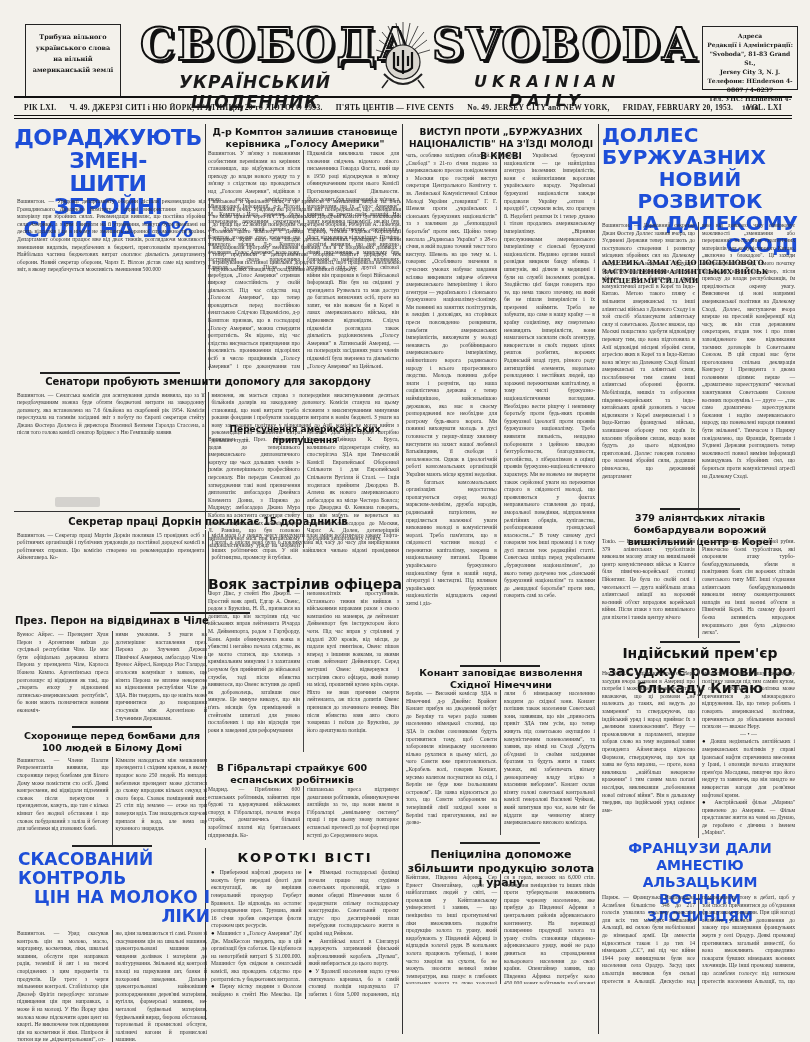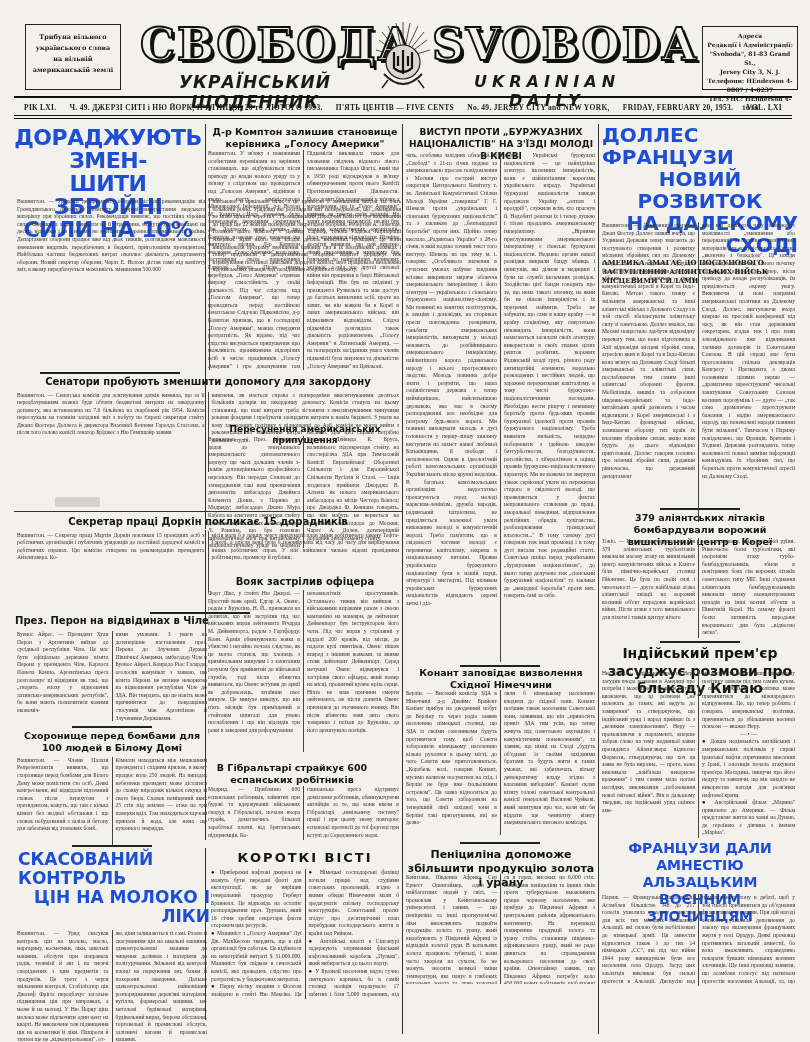--- a/index.html
+++ b/index.html
@@ -8,21 +8,21 @@
     background: #f2f0ea;
     font-family: "DejaVu Serif", serif;
     color: #1b1b1b;
     position: relative;
   }
   .page { position: absolute; left: 0; top: 0; width: 810px; height: 1042px; background: #f3f1eb; }
 
   
   .masthead { position: absolute; left: 12px; top: 18px; width: 786px; height: 76px; }
   .ear { position: absolute; border: 1.5px solid #222; background: #f3f1eb; font-size: 6.5px; line-height: 11px; text-align: center; font-weight: bold; padding: 4px 3px; }
-  .ear-left { left: 13px; top: 6px; width: 96px; height: 66px; padding-top: 7px; }
+  .ear-left { left: 13px; top: 6px; width: 96px; height: 74px; padding-top: 7px; }
   .ear-right { left: 270px; top: 8px; width: 96px; height: 64px; }
   .ear-right-wrap { position: absolute; left: 420px; top: 0; width: 366px; height: 76px; }
   .ear-right .t { font-size: 6px; line-height: 9px; }
   .logo-uk { position: absolute; left: 128px; top: 2px; width: 230px; text-align: center; }
   .logo-en { position: absolute; left: 420px; top: 2px; width: 230px; text-align: center; }
   .logo-title {
     font-family: "DejaVu Serif", serif; font-weight: bold; font-size: 44px; letter-spacing: 2px; line-height: 50px;
     color: #f3f1eb; -webkit-text-stroke: 2px #111;
     text-shadow: 3px 3px 0 #111;
   }
@@ -199,21 +199,21 @@
     <div class="hl-cond" style="font-size:9px;">Пересунення американських припущення</div>
   </div>
   <div class="col" style="left:205px; top:436px; width:197px; height:112px;">
     <div class="body2" style="height:112px;">
       <div class="c">Вашингтон. — През. Айзенгавер додав до теперішнього американського дипломатичного корпусу ще чьох дальших членів з-поміж дотеперішнього професійного персоналу. Він передав Сенатові до затвердження такі нові призначення дипломатів: амбасадора Джеймса Клемента Донна, з Парижа до Мадриду; амбасадора Джана Мура Кабота на асистента секретаря стейту для міжамериканських зв'язків; Карла Л. Ранкіна, що був головою дипломатичної місії при китайському націоналістичному уряді на Формозі — на амбасадора Націоналістичної Республіки</div>
       <div class="c">Китаю; Дейвида К. Бруса, колишнього підсекретаря стейту, на спостерігача ЗДА при Тимчасовій Комісії Европейської Оборонної Спільноти і для Европейської Спільноти Вугілля й Сталі. — Ізція згодилася прийняти Джорджа В. Аллена як нового американського амбасадора на місце Честера Бовлса; про Джорджа Ф. Кеннана говорять, що він мабуть не вернеться на становище амбасадора до Москви, Чарлс А. Долен, дотеперішній дорадник департаменту стейту.</div>
     </div>
   </div>
 
   <div class="col" style="left:208px; top:576px; width:194px;">
-    <div class="hl-cond" style="font-size:10px;">Вояк застрілив офіцера</div>
+    <div class="hl-cond" style="font-size:14px;">Вояк застрілив офіцера</div>
   </div>
   <div class="col" style="left:205px; top:590px; width:197px; height:162px;">
     <div class="body2" style="height:162px;">
       <div class="c">Форт Дікс, у стейті Ню Джерзі. — Простий вояк армії, Едгар А. Овенс, родом з Брукліна, Н. Й., признався на допитах, що він застрілив під час військових вправ лейтенанта Річарда М. Дейвенпорта, родом з Гартфорду, Конн. Армія обвинувачила вояка в убивстві і негайно почала слідство, як це могло статися, що хлопець з кримінальним минулим і з захитаним розумом був прийнятий до військової служби, тоді після вбивства виявилося, що Овенс вступив до армії як доброволець, затаївши своє минуле. Це минуле виказує, що він п'ять місяців був приміщений в стейтовім шпиталі для умово послаблених і що він відсидів три роки в заведенні для реформування</div>
       <div class="c">неповнолітніх проступників. Останнього тижня він вийшов з військовими вправами разом з своєю компанією на маневри, де лейтенант Дейвенпорт був інструктором його чоти. Під час вправ у стрілянні у віддалі 200 кроків, від місця, де падали кулі гвинтівок, Овенс пішов вперед з іншими вояками, за якими стояв лейтенант Дейвенпорт. Серед метушні Овенс відвернувся і застрілив свого офіцера, який помер на місці, прошитий кулею крізь серце. Ніхто не знав причини смерти лейтенанта, аж після допитів Овенс признався до злочинного вчинку. Він після вбивства взяв авто свого товариша і поїхав до Брукліна, де його арештувала поліція.</div>
     </div>
   </div>
 
   <div class="col" style="left:195px; top:762px; width:194px;">
     <div class="hl-cond" style="font-size:9.5px;">В Гібральтарі страйкує 600 еспанських робітників</div>
@@ -269,21 +269,21 @@
   </div>
   <div class="col" style="left:403px; top:874px; width:195px; height:110px;">
     <div class="body2" style="height:110px;">
       <div class="c">Кейптавн, Південна Африка. Сер Ернест Опенгаймер, один із найбагатших людей у світі, — промовляв у Кейптавнському університеті і заявив, — що пеніциліна та інші протиупомічні ліки вможливлять подвоїти продукцію золота та урану, який видобувають у Південній Африці із відпадків золотої руди. В копальнях золота працюють тубильці, і вони часто хворіли на сухоти, бо не можуть зносити великої зміни температури, яка панує в глибоких копальнях золота та дуже холодної температури на поверхні землі, бо ці копальні находять-</div>
       <div class="c">ся в горах, високих на 6,000 стіп. Вживання пеніциліни та інших ліків проти туберкульози вможливить працю чорному населенню, яке прибуде до Південної Африки з центральних районів африканського континенту. На перешкоді поширенню продукції золота та урану стоїть становище південно-африканського уряду, який не радо дивиться на спровадження кольорового населення до своєї країни. Опенгаймер заявив, що Південна Африка потребує коло 450,000 нових робітників, щоб вповні можна було експлуатувати великі поклади золота й урану.</div>
     </div>
   </div>
 
   <div class="col" style="left:602px; top:124px; width:196px;">
     <div class="hl-big" style="font-size:20px; line-height:22px;">
-      <div style="text-align:left;">ДОЛЛЕС ФРАНЦУЗИ</div>
+      <div style="text-align:left;">ДОЛЛЕС БУРЖУАЗНИХ</div>
       <div>НОВИЙ РОЗВИТОК</div>
       <div style="text-align:right;">НА ДАЛЕКОМУ СХОДІ</div>
     </div>
     <div class="hl-sub" style="margin-top:2px; font-size:7px; line-height:9px;">АМЕРИКА ЗМАГАЄ ДО ПОСТУПОВОГО ЗАСТУПЛЕННЯ АЛІЯНТСЬКИХ ВІЙСЬК МІСЦЕВИМИ СИЛАМИ</div>
   </div>
   <div class="col" style="left:599px; top:222px; width:199px; height:300px;">
     <div class="body2" style="height:300px;">
       <div class="c">Вашингтон. — Державний секретар Джан Фостер Доллес заявив вчора, що З'єдинені Держави тепер змагають до поступового створення і розвитку місцевих збройних сил на Далекому Сході, щоб в недалекій будучині можна було заступити ними аліянтські війська, які боряться проти комуністичної агресії в Кореї та Індо-Китаю. Метою такого пляну є звільнити американські та інші аліянтські війська з Далекого Сходу і в той спосіб збалансувати аліянтську силу зі советською. Доллес вважає, що Москві пощастило здобути відповідну перевагу тим, що вона підготовила в Азії відповідні місцеві збройні сили, агресією яких в Кореї та в Індо-Китаю вона зв'язує на Далекому Сході більші американські та аліянтські сили, послаблюючи тим самим інші аліянтські оборонні фронти. Мобілізація, вишкіл та озброєння південно-корейських та індо-китайських армій дозволить з часом відкликати з Кореї американські і з Індо-Китаю французькі війська, залишаючи оборону тих країв їх власним збройним силам, якщо вони будуть до цього відповідно приготовані. Доллес говорив головно про наземні збройні сили, додавши рівночасно, що державний департамент</div>
       <div class="c">вже від довшого часу обмірковує можливості „зменшення або перервання" постачання стратегічних матеріялів для комуністичного Китаю, „включно з блокадою". Ці заходи обмірковувані вже від самого початку корейської війни, але тепер, після приходу до влади республіканців, їм приділюється окрему увагу. Виясняючи ці нові напрямні американської політики на Далекому Сході, Доллес, виступаючи вчора вперше на пресовій конференції від часу, як він став державним секретарем, згадав теж і про плян заповідженого вже відкликання таємних договорів із Советським Союзом. В цій справі має бути проголошена спільна деклярація Конгресу і Президента з двома головними цілями: перше — „драматично зарееструвати" чисельні закнтування Советським Союзом воєнних порозумінь і — друге — „так само драматично зареєструвати бажання і надію американського народу, що поневолені народи повинні бути звільнені". Тимчасом з Парижу повідомлено, що Франція, Британія і З'єднені Держави розглядають тепер можливості повної виміни інформації командувань їх збройних сил, що борються проти комуністичної агресії на Далекому Сході.</div>
     </div>

